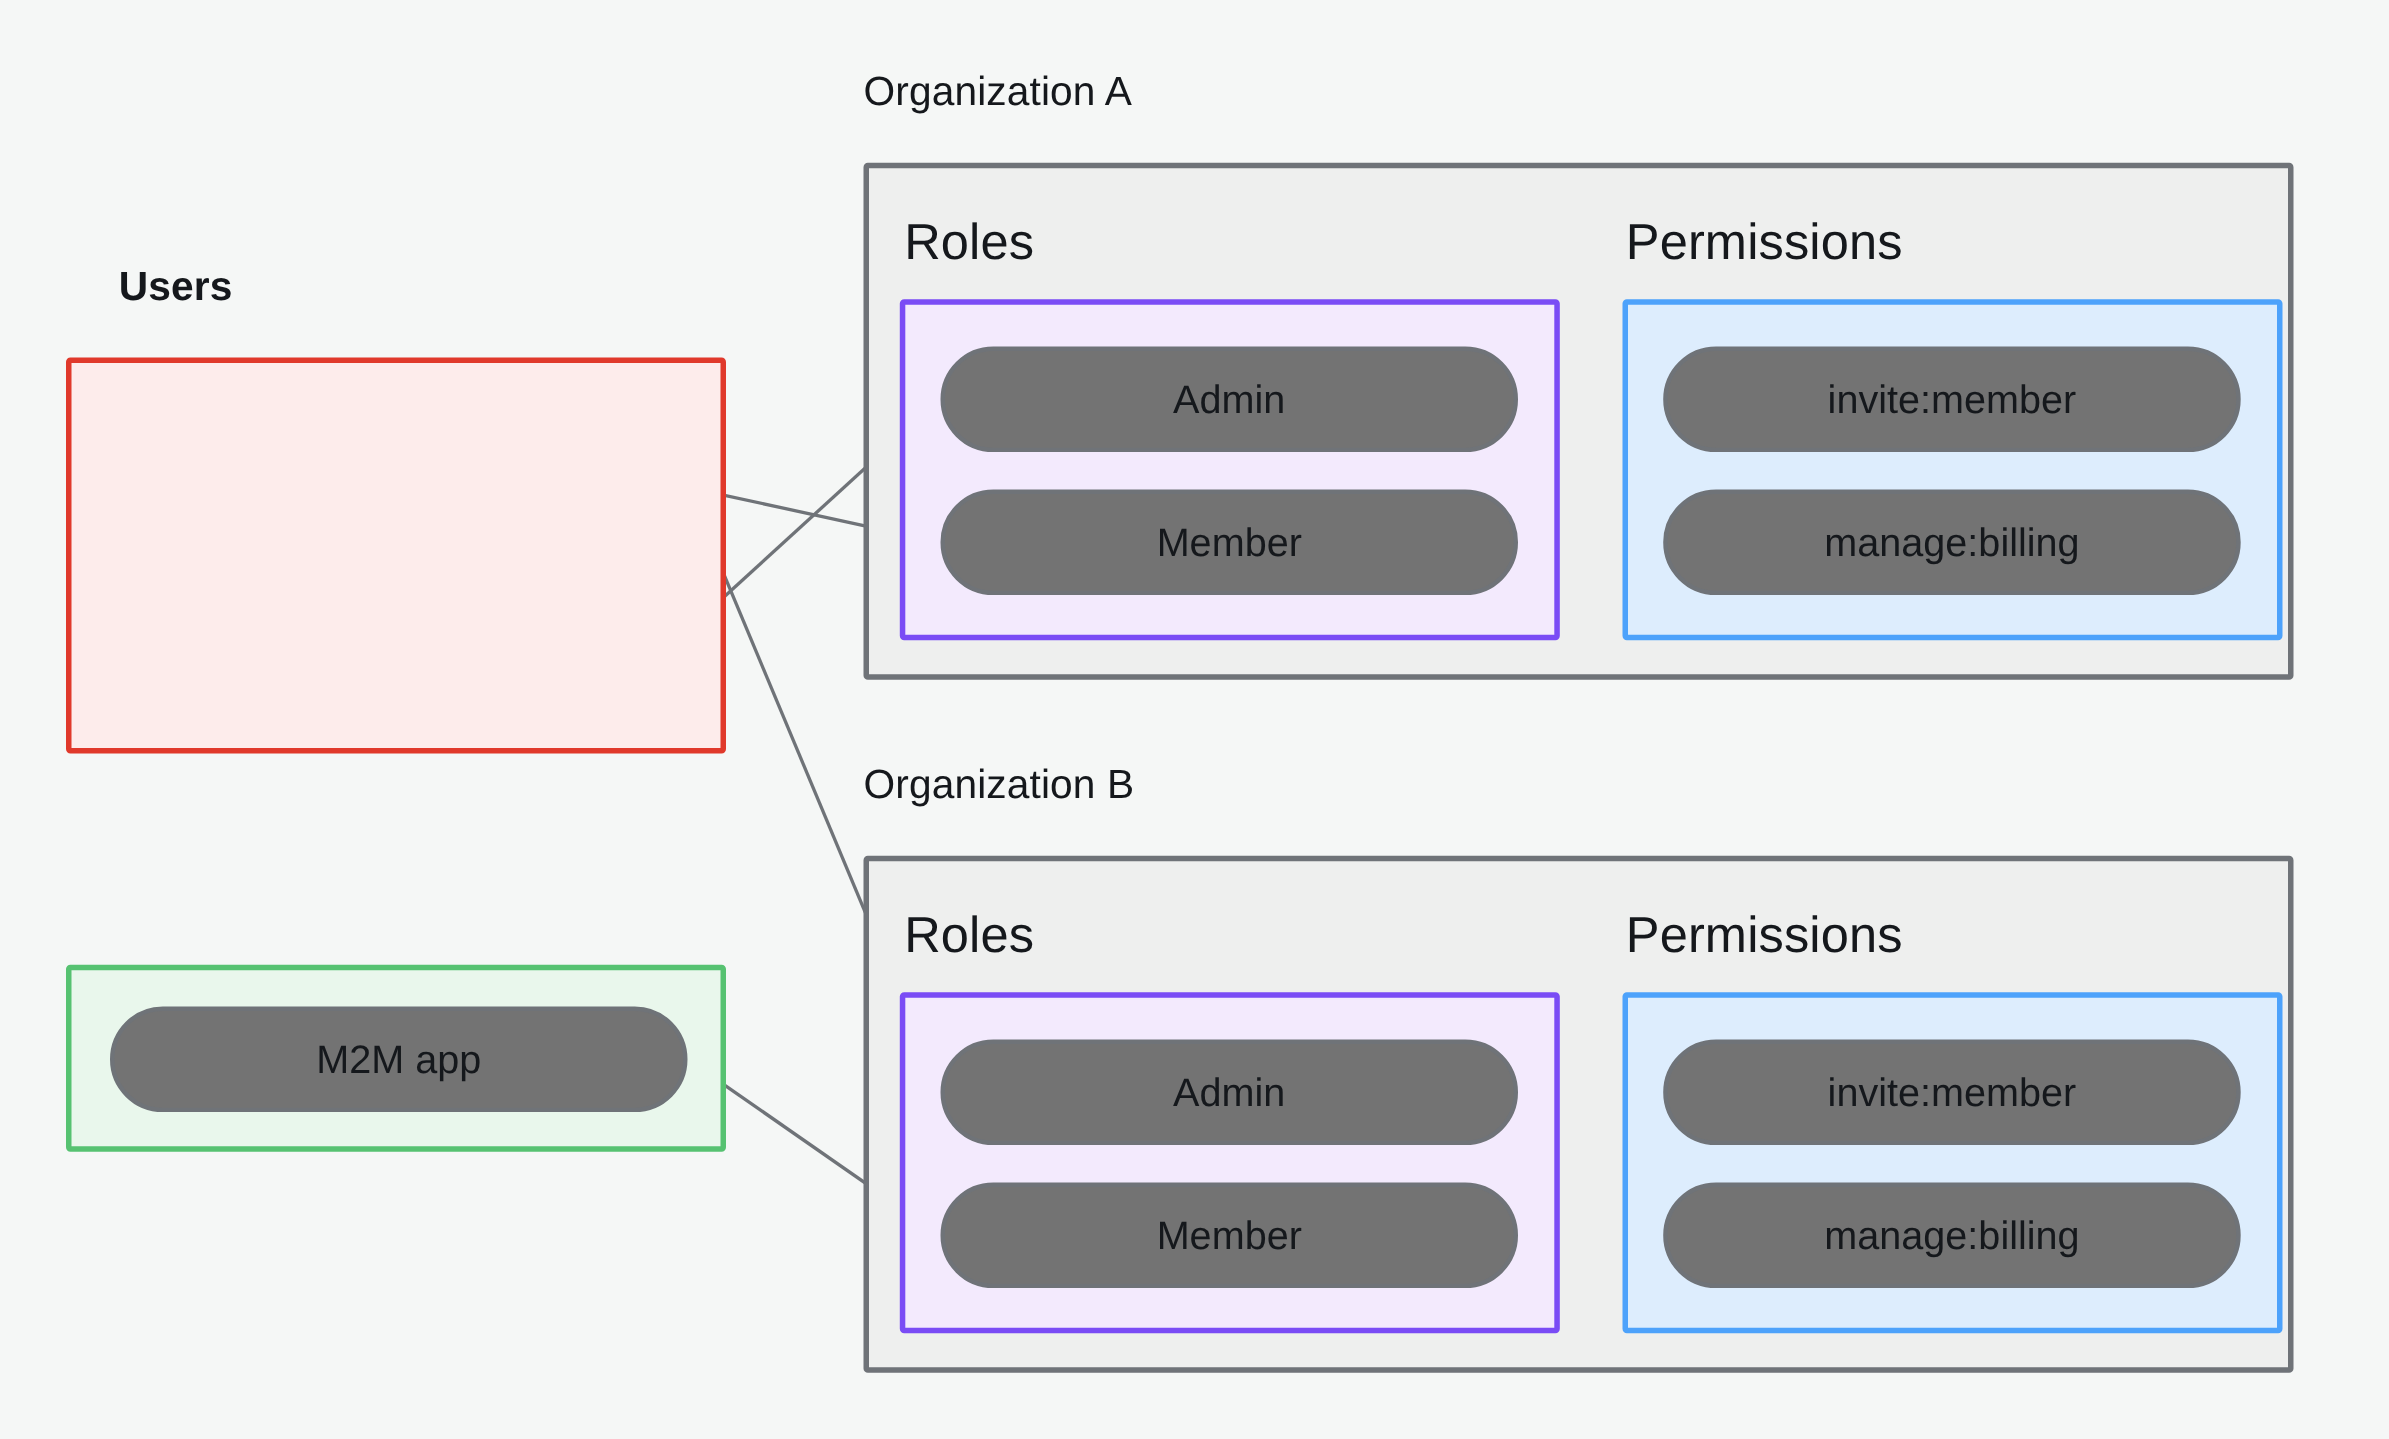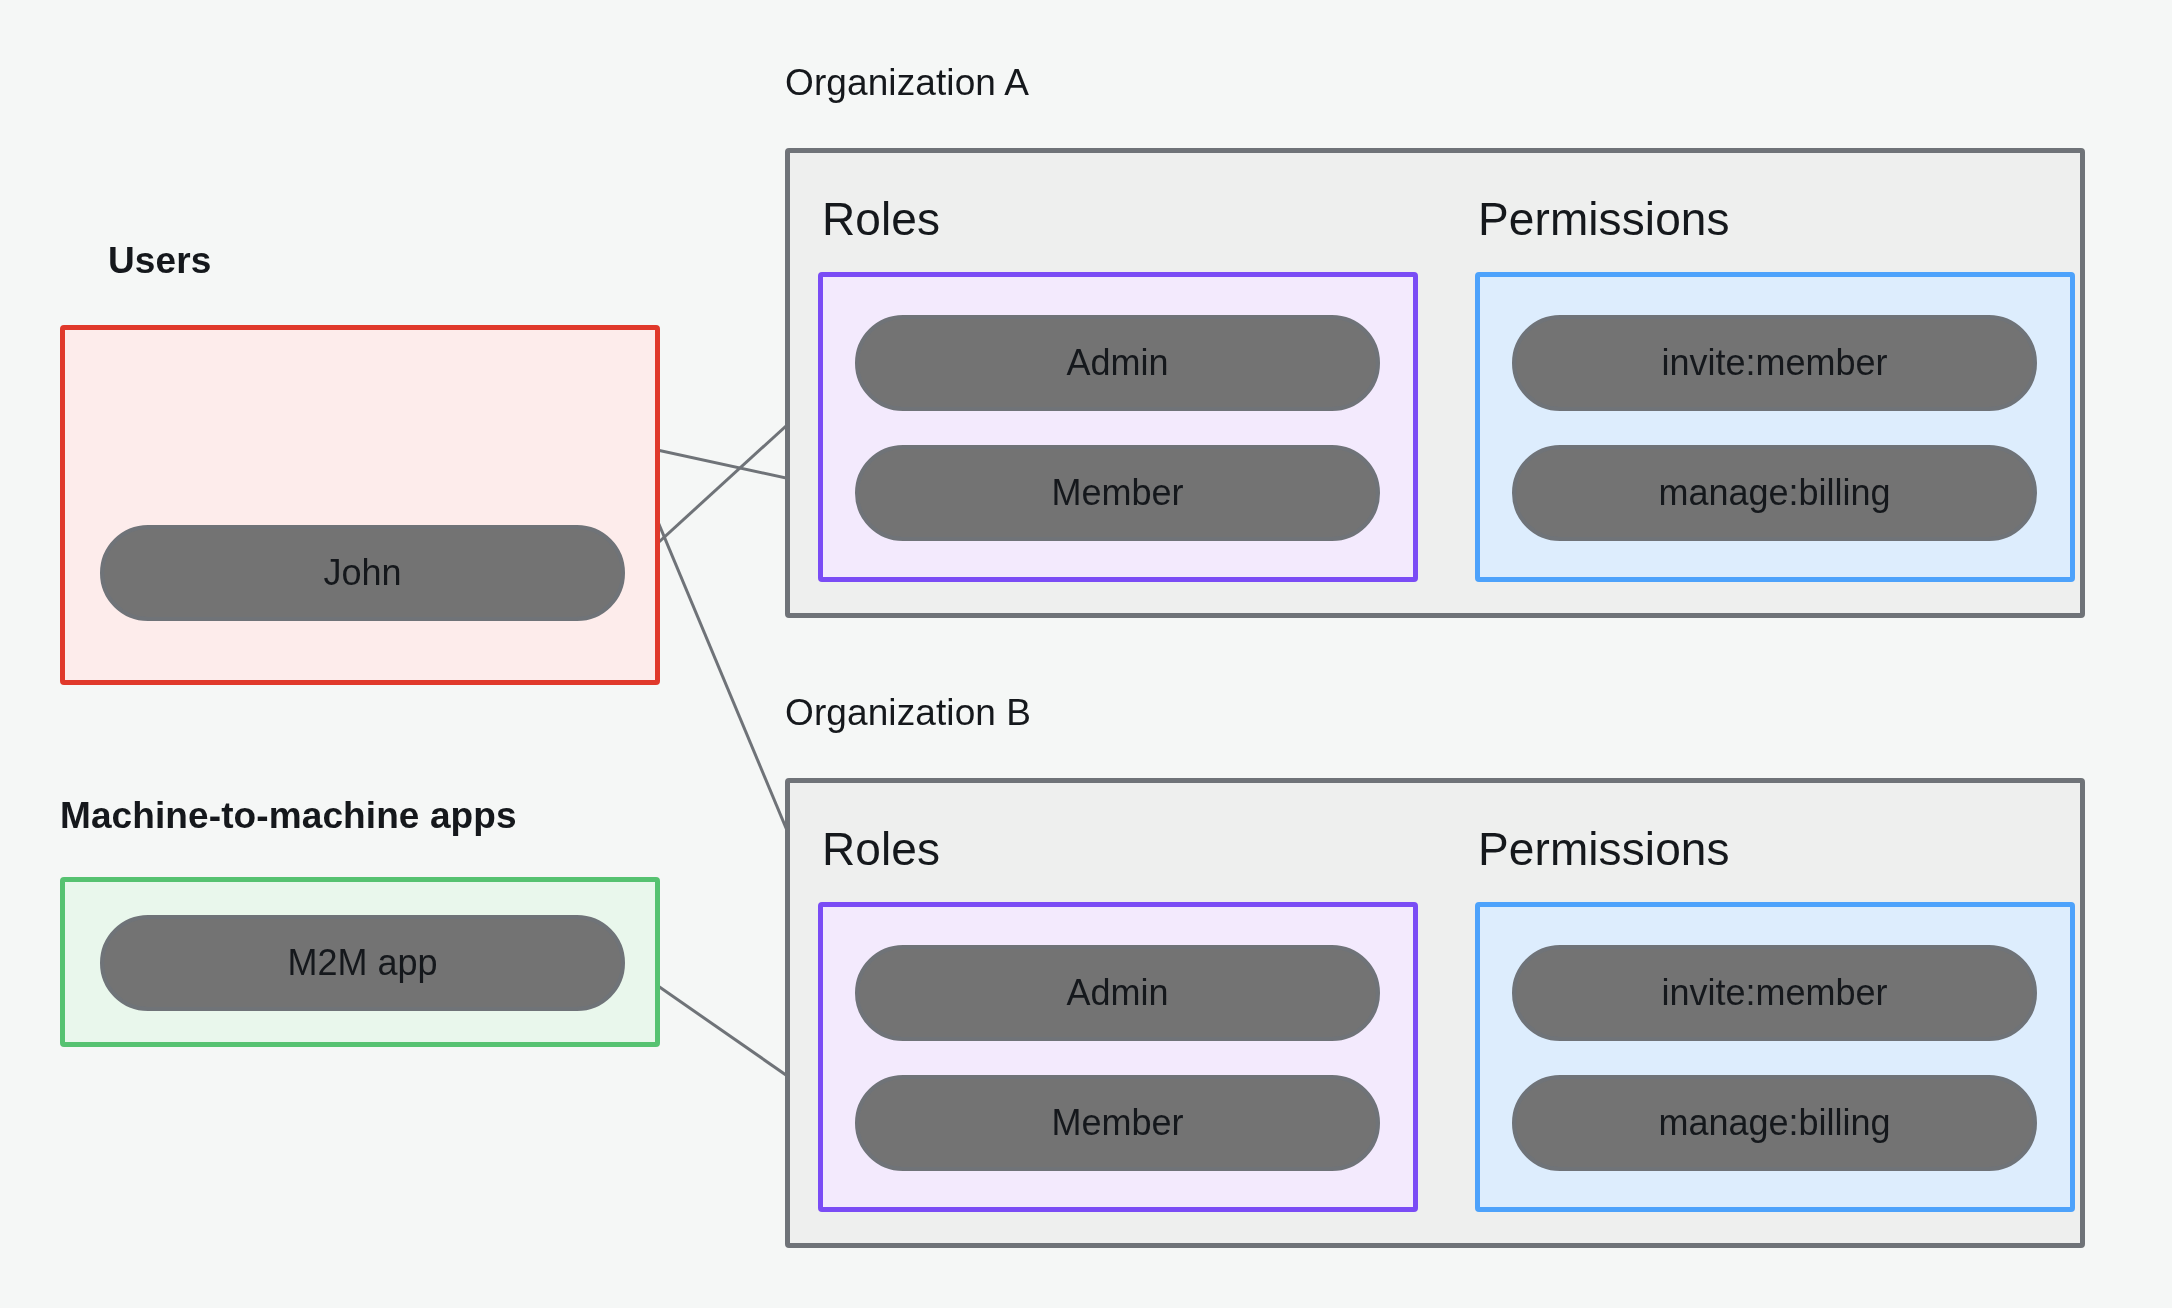--- a/index.html
+++ b/index.html
@@ -86,23 +86,21 @@
       <circle cx="1510" cy="993" r="9"></circle>
       <circle cx="1510" cy="1123" r="9"></circle>
     </g>
   </svg>
 
   <div class="group-label" style="left:60px;top:240px;margin-left:48px;">Users</div>
 
   <div class="box box-users" style="left:60px;top:325px;width:600px;height:360px;"></div>
 
 
-  <div class="pill" style="left:100px;top:525px;width:525px;height:96px;">John</div>
 
-  <div class="group-label" style="left:60px;top:795px;">Machine-to-machine apps</div>
 
   <div class="box box-m2m" style="left:60px;top:877px;width:600px;height:170px;"></div>
 
   <div class="pill" style="left:100px;top:915px;width:525px;height:96px;">M2M app</div>
 
   <div class="org-label" style="left:785px;top:62px;">Organization A</div>
 
   <div class="box box-org" style="left:785px;top:148px;width:1300px;height:470px;"></div>
 
   <div class="sub-label" style="left:822px;top:192px;">Roles</div>

